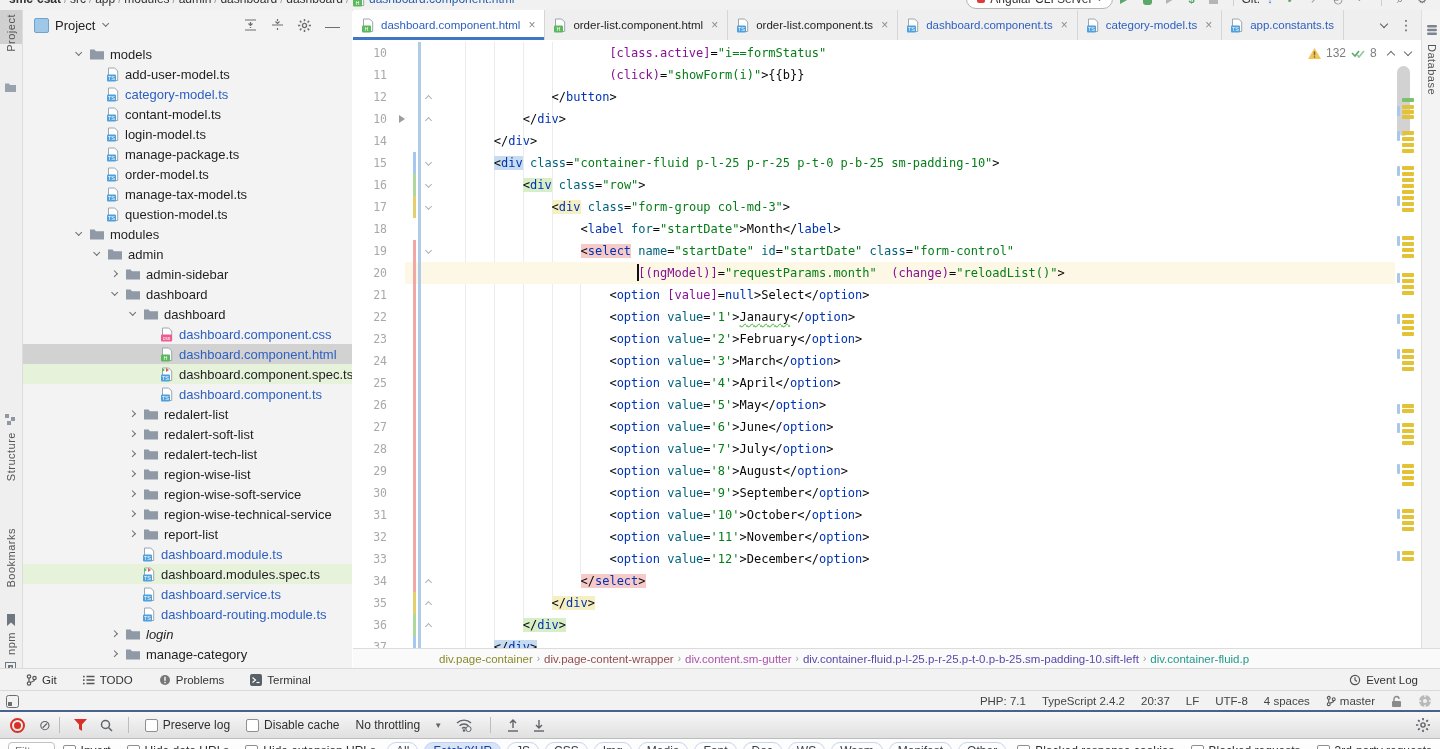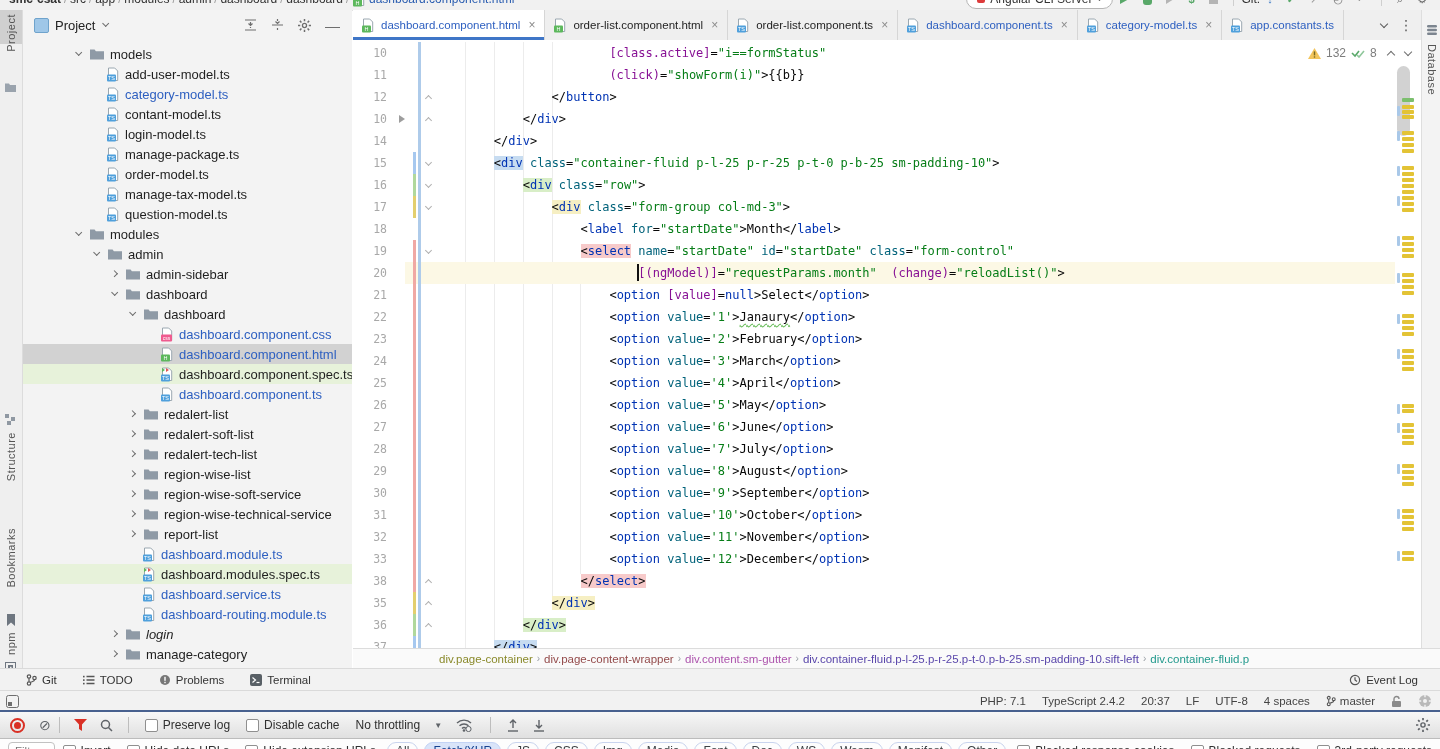--- a/index.html
+++ b/index.html
@@ -786,21 +786,21 @@
       <div class="stripe" style="left: 60px; background: rgb(240, 168, 164);"></div>
       <div class="code"><span class="x">&nbsp;&nbsp;&nbsp;&nbsp;&nbsp;&nbsp;&nbsp;&nbsp;&nbsp;&nbsp;&nbsp;&nbsp;&nbsp;&nbsp;&nbsp;&nbsp;&nbsp;&nbsp;&nbsp;&nbsp;&nbsp;&nbsp;&nbsp;&nbsp;</span><span class="x">&lt;</span><span class="t">option</span><span class="x"> </span><span class="a">value</span><span class="x">=</span><span class="s">'11'</span><span class="x">&gt;November&lt;/</span><span class="t">option</span><span class="x">&gt;</span></div>
     </div>
     <div class="cl" style="top: 508px;">
       <div class="num">33</div>
       <div class="stripe" style="left: 65px; background: rgb(174, 203, 234);"></div>
       <div class="stripe" style="left: 60px; background: rgb(240, 168, 164);"></div>
       <div class="code"><span class="x">&nbsp;&nbsp;&nbsp;&nbsp;&nbsp;&nbsp;&nbsp;&nbsp;&nbsp;&nbsp;&nbsp;&nbsp;&nbsp;&nbsp;&nbsp;&nbsp;&nbsp;&nbsp;&nbsp;&nbsp;&nbsp;&nbsp;&nbsp;&nbsp;</span><span class="x">&lt;</span><span class="t">option</span><span class="x"> </span><span class="a">value</span><span class="x">=</span><span class="s">'12'</span><span class="x">&gt;December&lt;/</span><span class="t">option</span><span class="x">&gt;</span></div>
     </div>
     <div class="cl" style="top: 530px;">
-      <div class="num">38</div>
+      <div class="num">34</div>
       <div class="stripe" style="left: 65px; background: rgb(174, 203, 234);"></div>
       <div class="stripe" style="left: 60px; background: rgb(240, 168, 164);"></div>
       <div class="fold">
         <i class="up"></i>
       </div>
       <div class="code"><span class="x">&nbsp;&nbsp;&nbsp;&nbsp;&nbsp;&nbsp;&nbsp;&nbsp;&nbsp;&nbsp;&nbsp;&nbsp;&nbsp;&nbsp;&nbsp;&nbsp;&nbsp;&nbsp;&nbsp;&nbsp;</span><span class="x hlR">&lt;/</span><span class="t hlR">select</span><span class="x hlR">&gt;</span></div>
     </div>
     <div class="cl" style="top: 552px;">
       <div class="num">35</div>
       <div class="stripe" style="left: 65px; background: rgb(174, 203, 234);"></div>

